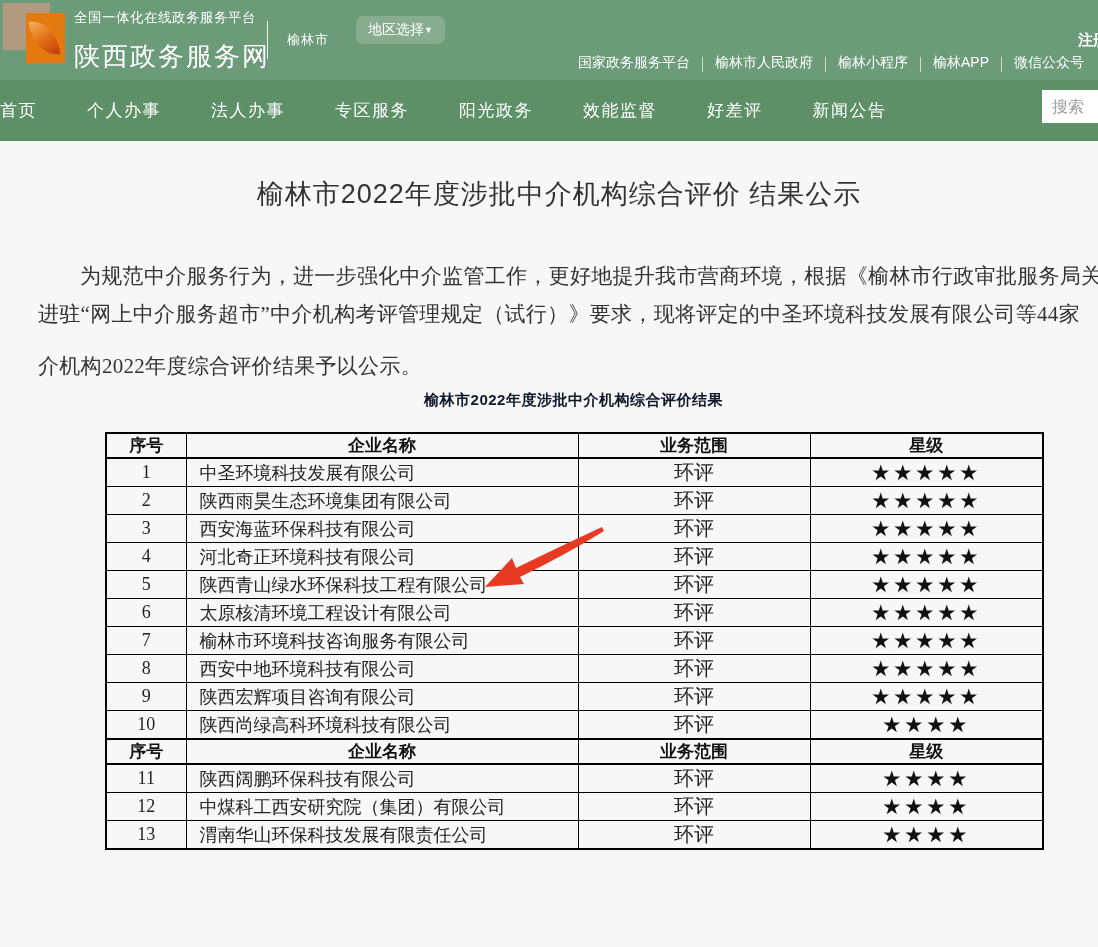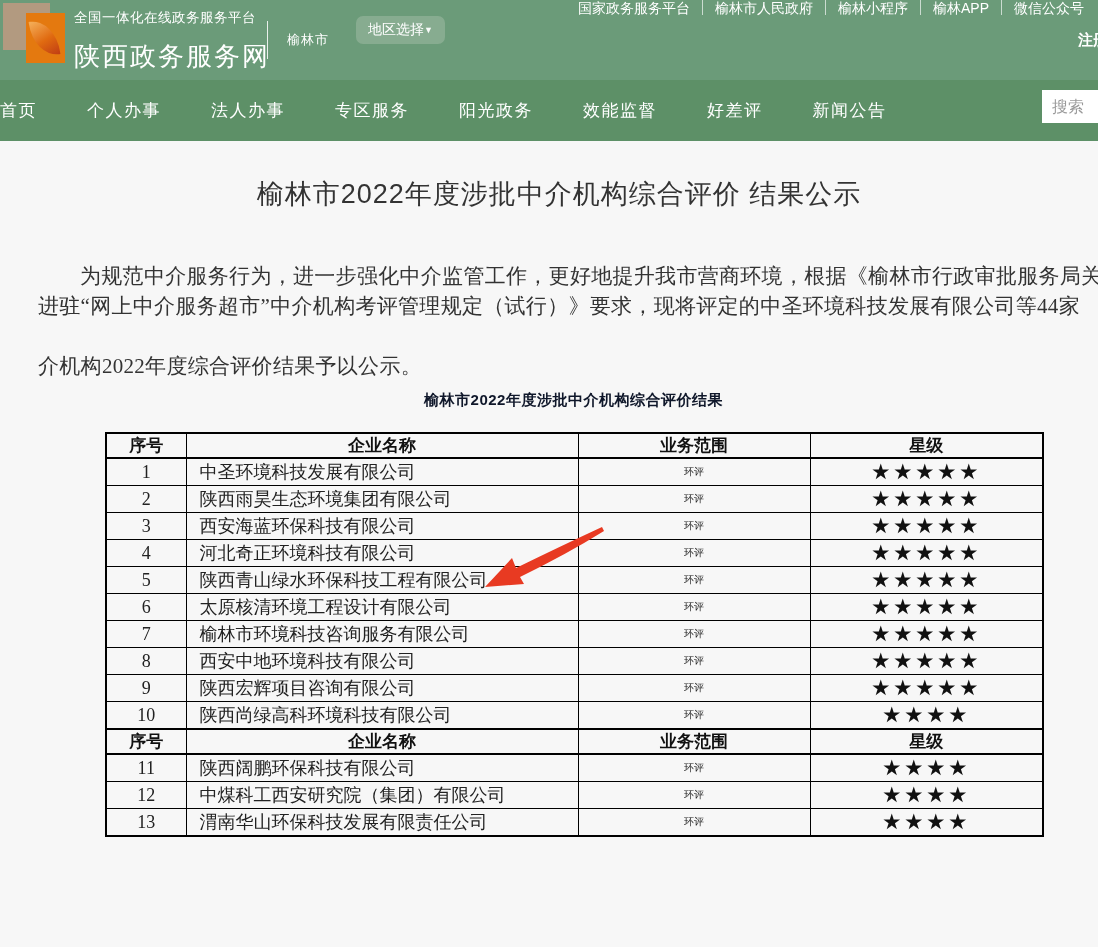--- a/index.html
+++ b/index.html
@@ -21,21 +21,21 @@
                border-radius:0 95% 0 95%; transform:rotate(-8deg); }
   .brand { position:absolute; left:74px; top:9px; color:#fff; }
   .brand-small { font-size:13.5px; letter-spacing:.5px; }
   .brand-title { font-size:26px; letter-spacing:2px; margin-top:12px; }
   .brand-divider { position:absolute; left:267px; top:21px; width:1px; height:38px; background:rgba(255,255,255,.85); }
   .city-label { position:absolute; left:287px; top:31px; color:#fff; font-size:13px; letter-spacing:1px; }
   .region-btn { position:absolute; left:356px; top:16px; height:28px; padding:0 12px;
                 background:var(--button-green,#87ac90); color:#fff; font-size:14px;
                 display:flex; align-items:center; border-radius:7px; cursor:pointer; }
   .region-caret { font-size:9px; opacity:.95; }
-  .header-links { position:absolute; left:578px; top:0; height:72px; display:flex; align-items:flex-start; }
+  .header-links { position:absolute; left:578px; top:0; height:72px; display:flex; align-items:flex-end; }
   .hlink { color:#fff; font-size:14px; text-decoration:none; white-space:nowrap; cursor:pointer; }
   .hl-sep { width:1px; height:15px; background:rgba(255,255,255,.65); margin:0 12px; }
   .register-link { position:absolute; left:1078px; top:31px; color:#fff; font-size:15px; font-weight:bold;
                    white-space:nowrap; cursor:pointer; }
 
   
   .main-nav { position:absolute; left:0; top:80px; width:1098px; height:61px;
               background:var(--nav-green,#5d9067); display:flex; align-items:center;
               gap:50px; }
   .nav-item { color:#fff; font-size:17px; letter-spacing:1.5px; white-space:nowrap; cursor:pointer; }
@@ -43,36 +43,36 @@
                   border:none; outline:none; background:#fff; padding:0 10px;
                   font-size:16px; color:#333; font-family:"Liberation Sans",sans-serif; }
   .search-input::placeholder { color:var(--placeholder,#9a9a9a); }
 
   
   .page-title { position:absolute; left:0; top:176px; width:1118px; text-align:center;
                 font-size:27px; color:#333; letter-spacing:1px; white-space:nowrap; }
   .para-line { position:absolute; white-space:nowrap; font-family:"Liberation Serif",serif;
                font-size:21px; color:#333; letter-spacing:.3px; }
   .pl-1 { left:80px; top:262px; }
-  .pl-2 { left:38px; top:292px; }
+  .pl-2 { left:38px; top:300px; }
   .pl-3 { left:38px; top:352px; }
   .table-caption { position:absolute; left:105px; top:391px; width:937px; text-align:center;
                    font-size:15px; font-weight:bold; color:#0f172a; letter-spacing:.5px; }
 
   
   .results-table { position:absolute; left:105px; top:432px; width:937px;
                    border-collapse:collapse; table-layout:fixed;
                    border:2px solid var(--table-border,#000); }
   .results-table th, .results-table td { border:1px solid var(--table-border,#000); height:18px; overflow:hidden; }
   .results-table th { font-size:17px; font-weight:bold; color:#111;
                       border-top:2px solid var(--table-border,#000);
                       border-bottom:2px solid var(--table-border,#000); }
   .results-table td { font-family:"Liberation Serif",serif; font-size:18px; color:#222; text-align:center; }
   .results-table td.c1 { text-align:left; padding-left:13px; white-space:nowrap; }
-  .results-table td.c2 { font-size:10px;margin-left:23px; }
+  .results-table td.c2 { font-size:20px;margin-left:23px; }
   .results-table td.c3 { font-size:19px; letter-spacing:3px; color:var(--star,#111); }
 
   
   .red-arrow { position:absolute; left:455px; top:516px; width:165px; height:85px; pointer-events:none; }
 </style>
 </head>
 <body>
 
 <div class="viewport" style="--header-green: #6b9b79; --nav-green: #5d9067; --button-green: #87ac90; --bg: #f7f7f7; --table-border: #000000; --star: #111111; --arrow-red: #e83a22; --placeholder: #9a9a9a;">
 

